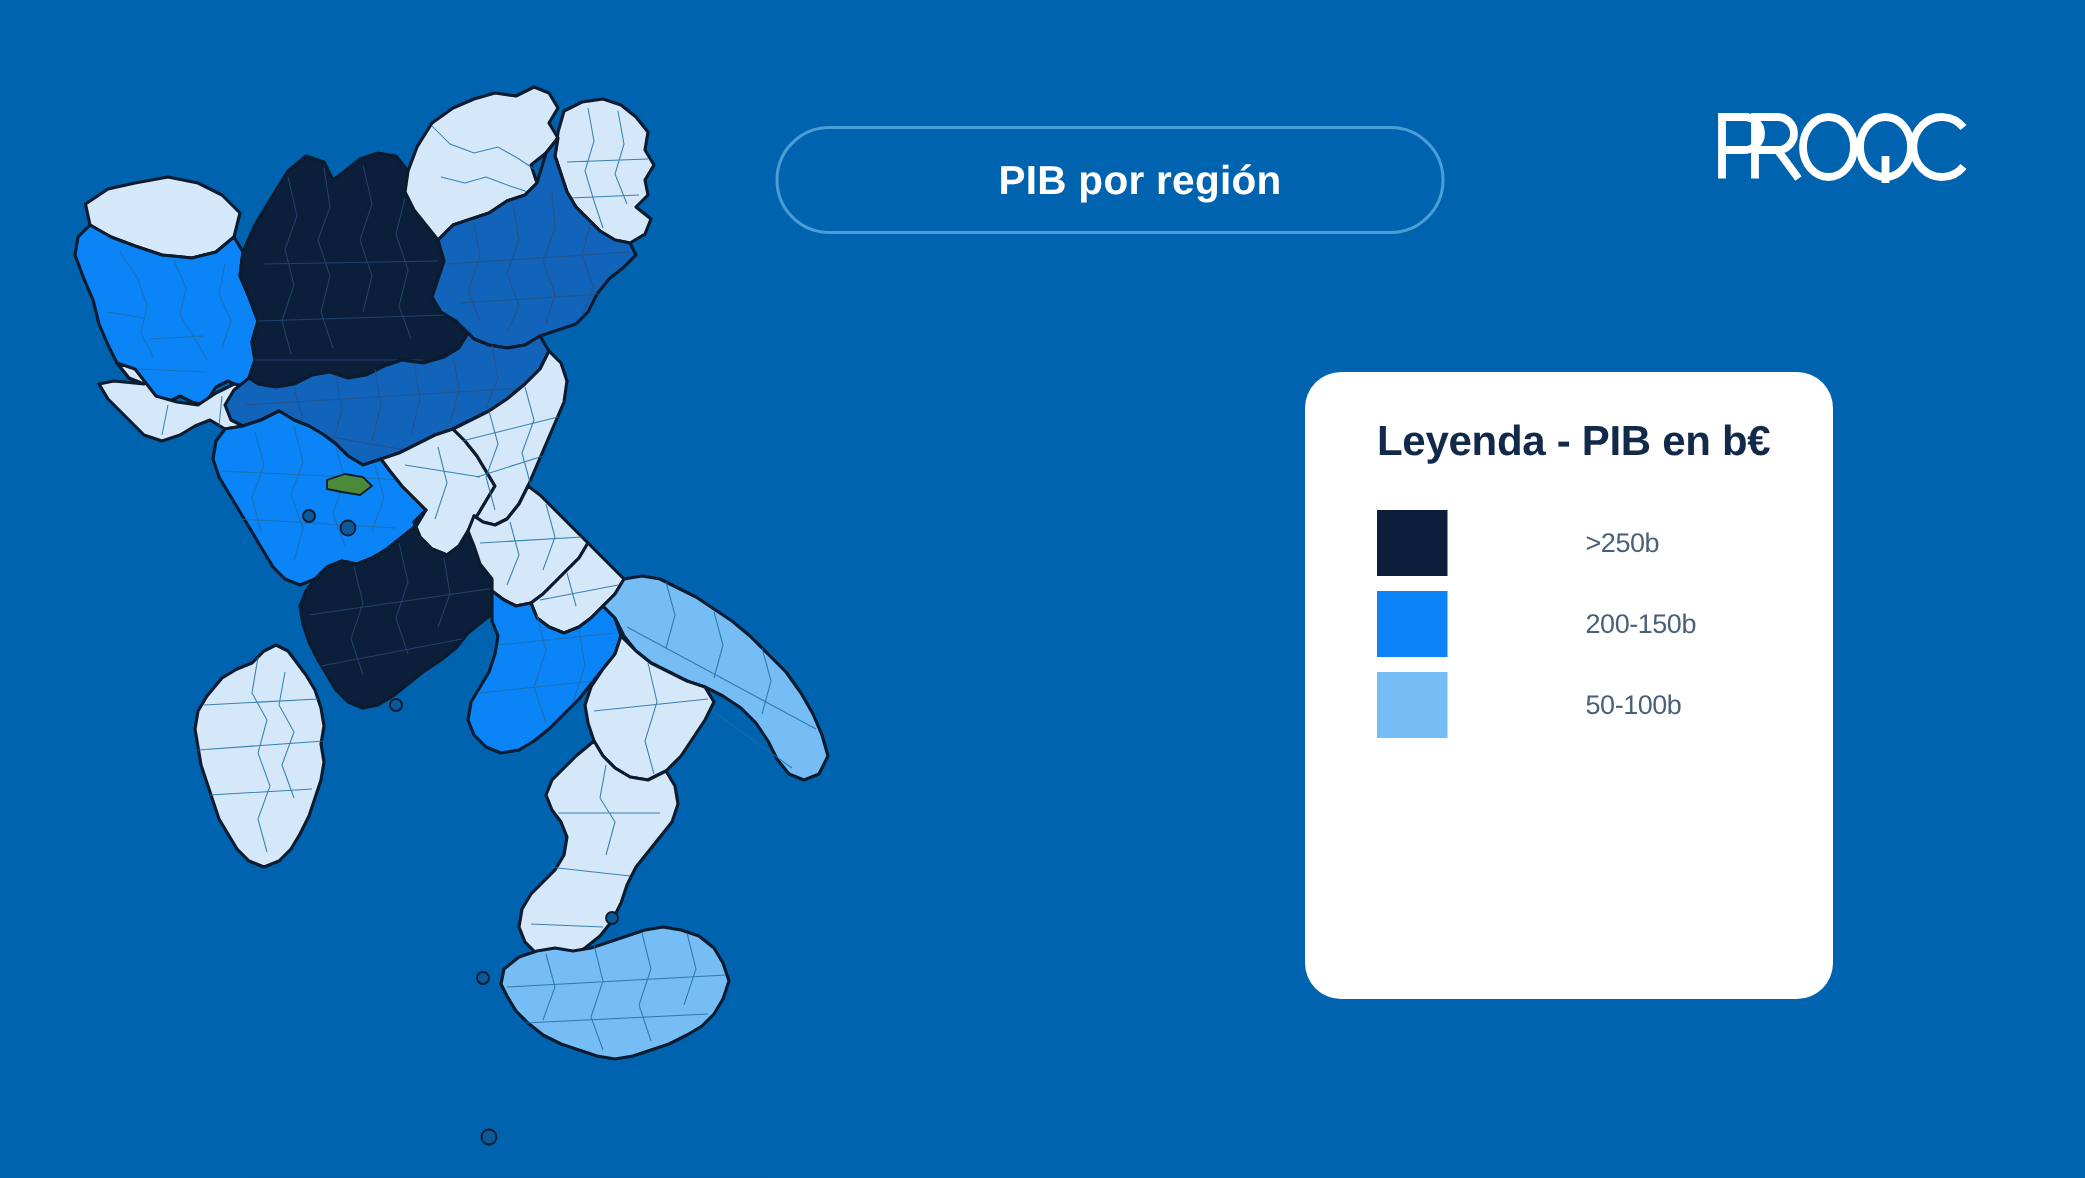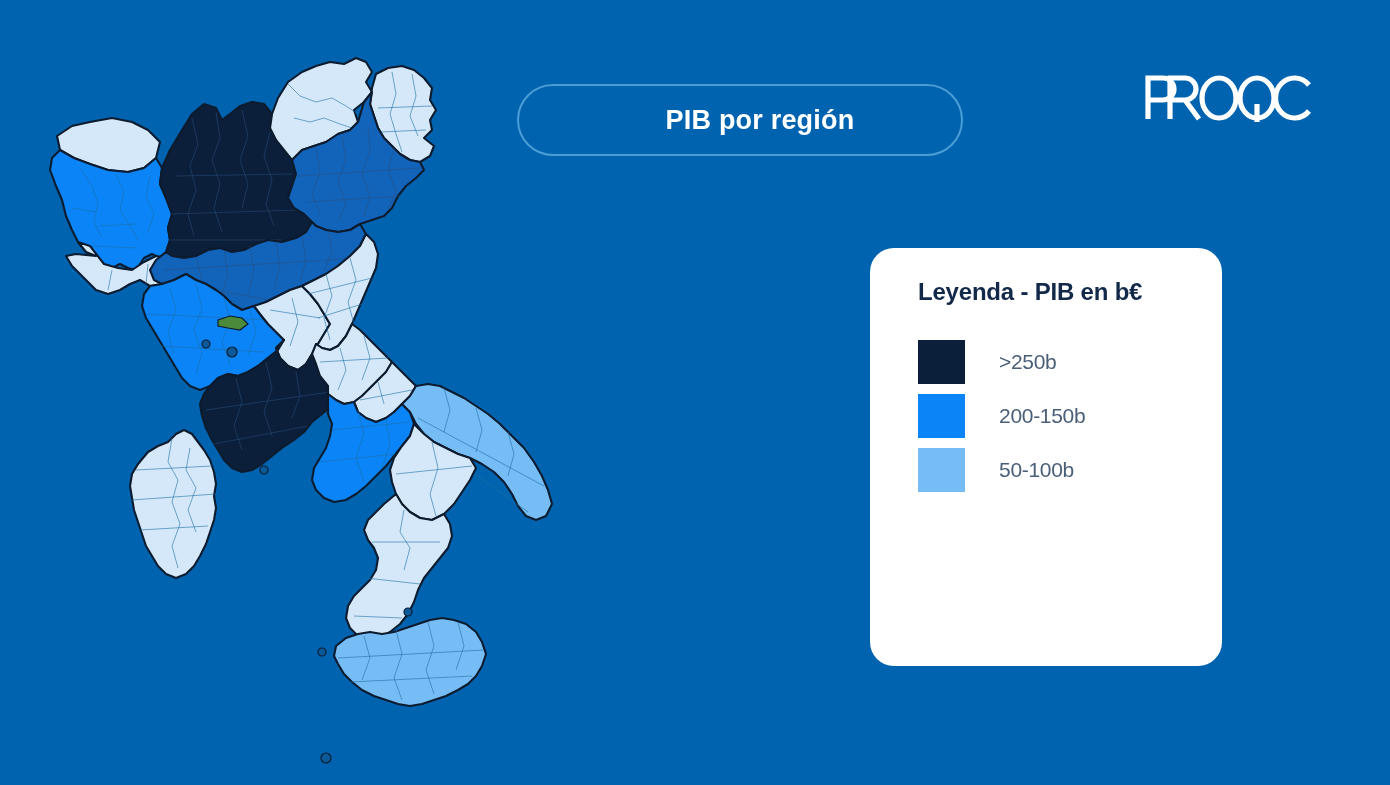--- a/index.html
+++ b/index.html
@@ -45,43 +45,43 @@
   #legend-card {
     position:absolute;
     left:870px; top:248px;
     width:352px; height:418px;
     background:#ffffff;
     border-radius:24px;
   }
   #legend-title {
     position:absolute;
     left:48px; top:30px;
-    font-size:24px;
+    font-size:28px;
     font-weight:bold;
     color:#12294a;
     letter-spacing:-0.2px;
     white-space:nowrap;
   }
   #legend-rows {
     position:absolute;
     left:48px; top:87px;
     width:270px;
   }
   .legend-row {
     display:flex;
     align-items:center;
     height:54px;
   }
   .legend-swatch {
     width:47px; height:44px;
     flex:0 0 auto;
   }
   .legend-label {
-    margin-left:34px;
-    font-size:21px;
+    margin-left:92px;
+    font-size:18px;
     color:#4a5f78;
     letter-spacing:-0.3px;
     white-space:nowrap;
   }
 
   
   #map-wrap {
     position:absolute;
     left:20px; top:18px;
     width:640px; height:760px;

